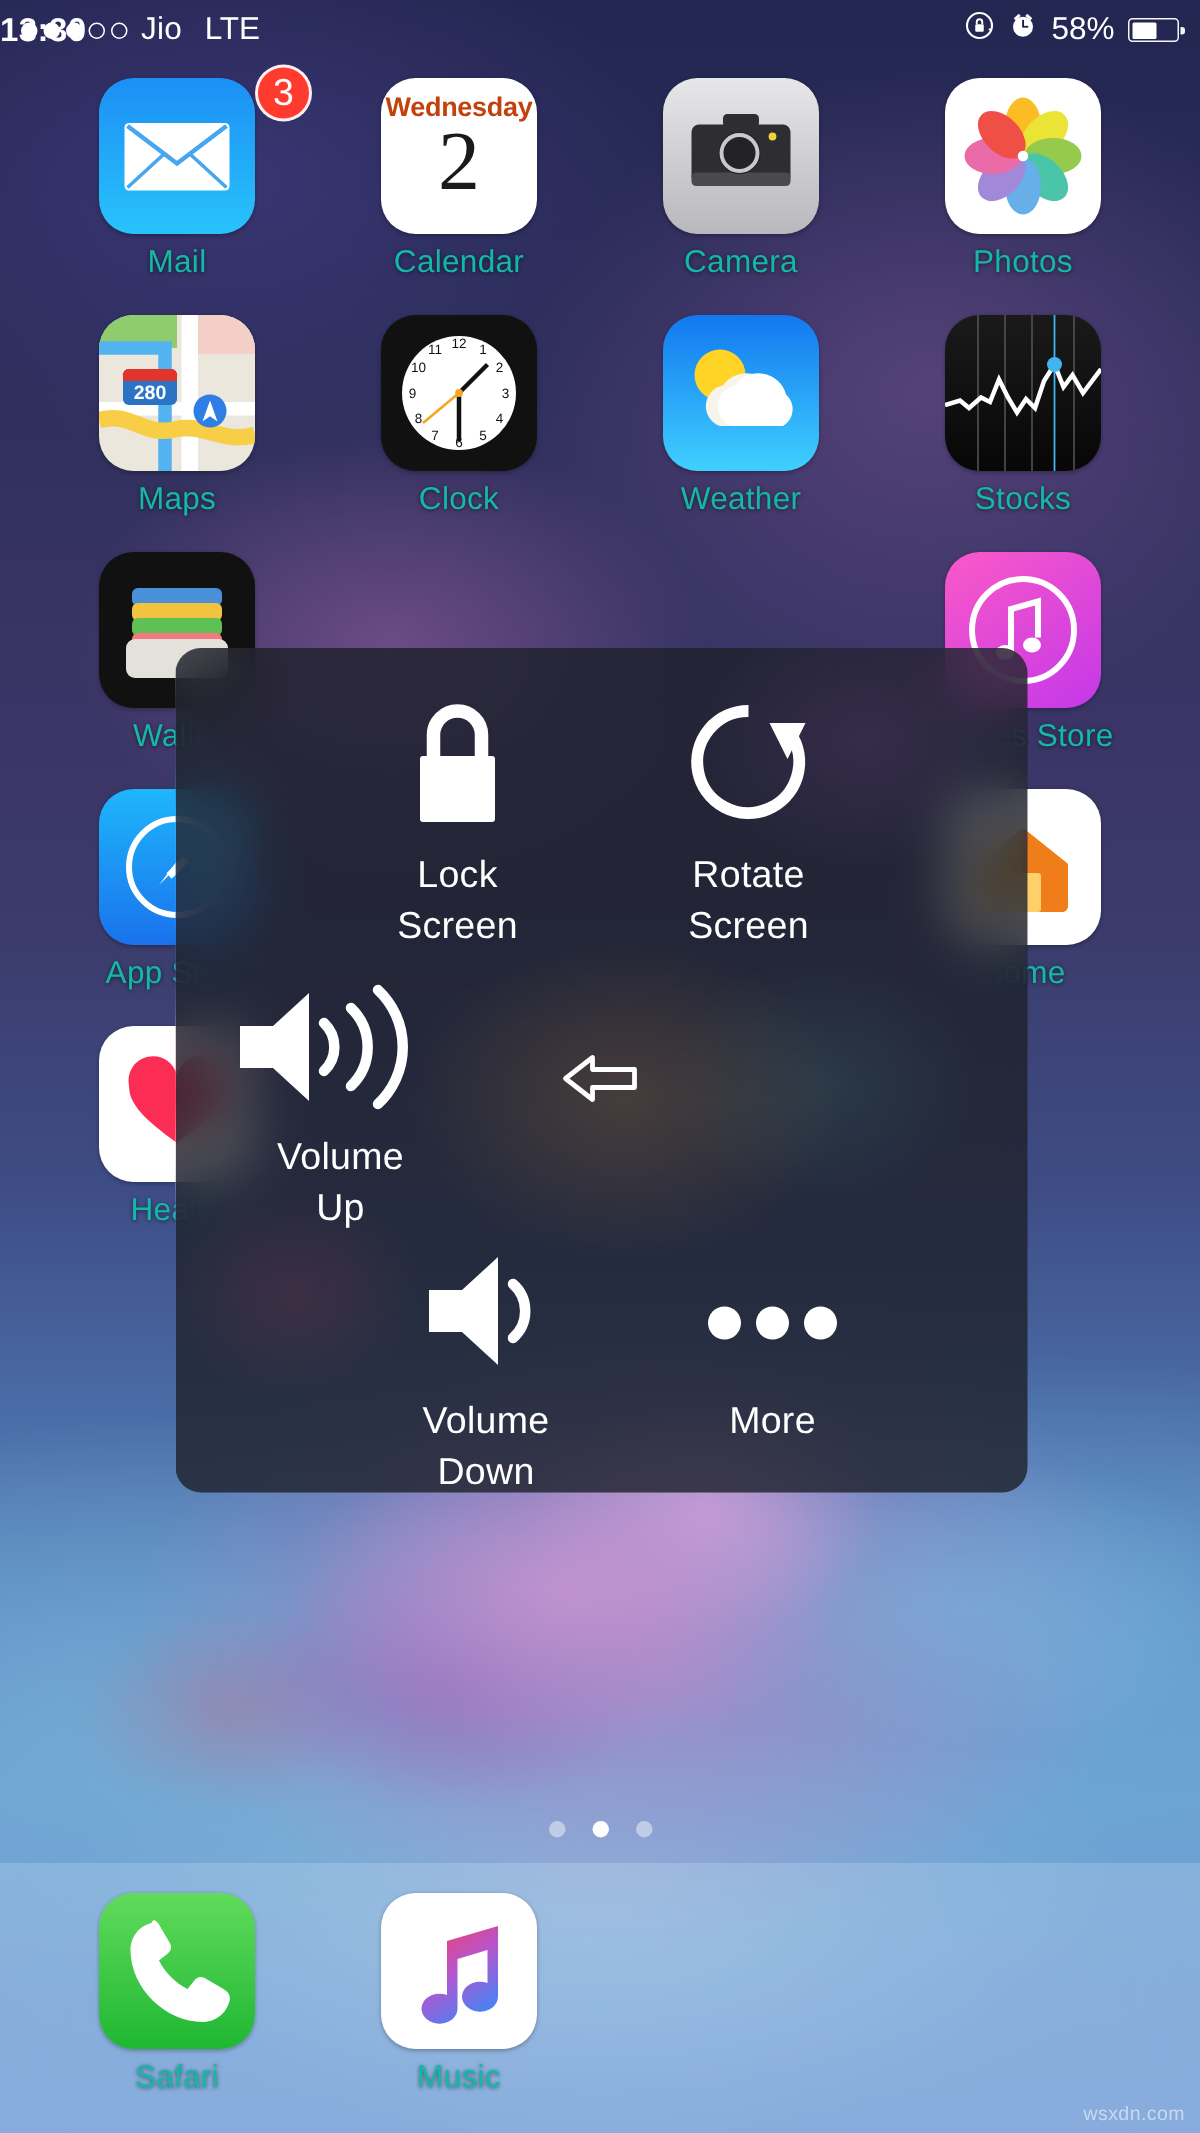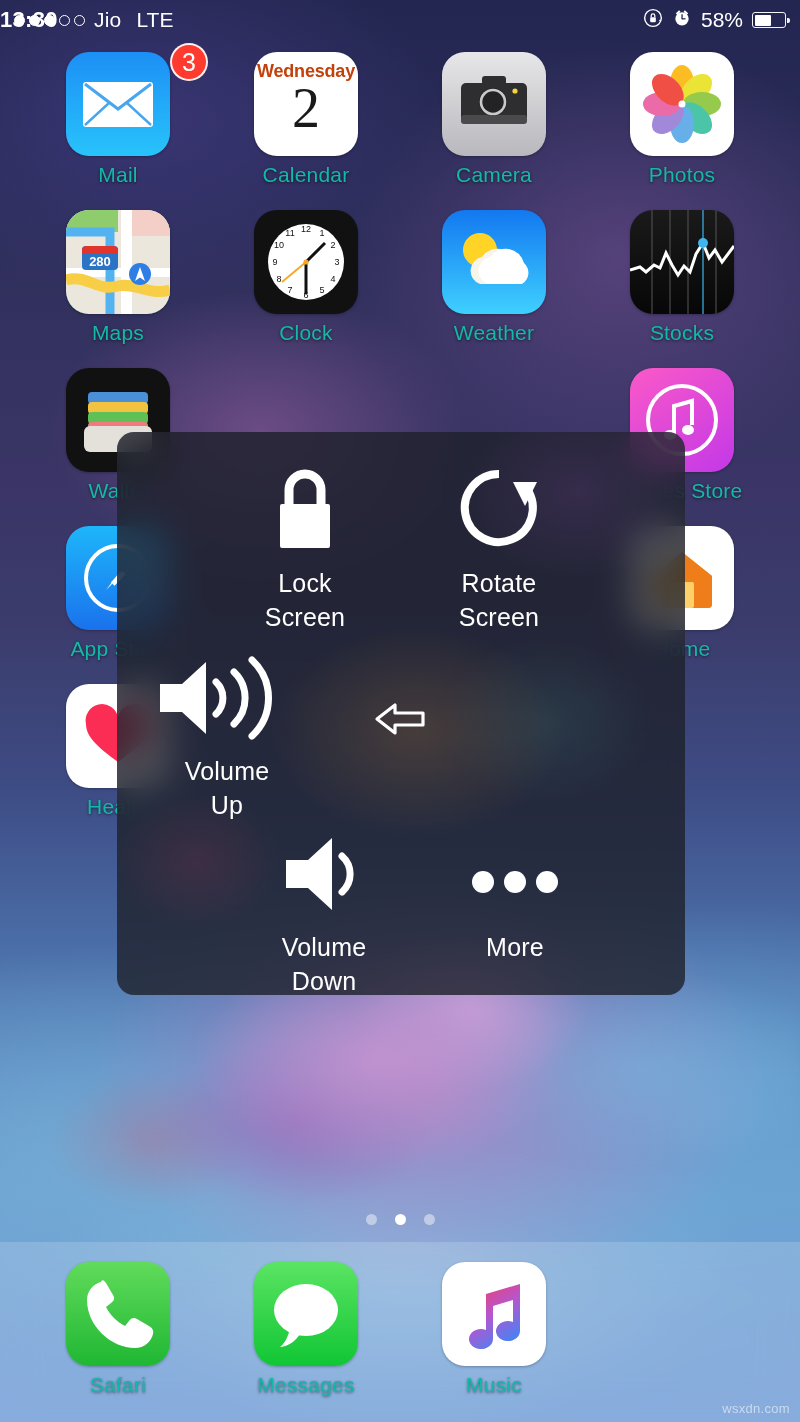--- a/index.html
+++ b/index.html
@@ -611,29 +611,20 @@
     <div class="app">
       <div class="icon ic-phone">
         <svg width="104" height="104" viewBox="0 0 104 104">
           <path d="M35 20 c-8 2 -14 9 -14 18 c0 26 24 48 48 48 c9 0 16 -6 18 -14 c1 -4 -1 -6 -4 -8 l-12 -7 c-3 -2 -6 -1 -8 2 l-4 5 c-8 -4 -15 -11 -19 -19 l5 -4 c3 -2 4 -5 2 -8 l-7 -12 c-2 -3 -4 -4 -5 -1 z" fill="#fff"></path>
         </svg>
       </div>
       <div class="lbl">Safari</div>
     </div>
 
 
-    <div class="app">
-      <div class="icon ic-msg">
-        <svg width="104" height="104" viewBox="0 0 104 104">
-          <ellipse cx="52" cy="48" rx="32" ry="26" fill="#fff"></ellipse>
-          <path d="M36 66 C34 76 30 82 26 85 C36 84 42 78 46 72 Z" fill="#fff"></path>
-        </svg>
-      </div>
-      <div class="lbl">Messages</div>
-    </div>
 
     <div class="app">
       <div class="icon ic-music">
         <svg width="104" height="104" viewBox="0 0 104 104">
           <defs>
             <linearGradient id="mg" x1="0" y1="0" x2="0.5" y2="1">
               <stop offset="0" stop-color="#fa3c5a"></stop>
               <stop offset="0.55" stop-color="#b556cf"></stop>
               <stop offset="1" stop-color="#4f7ff0"></stop>
             </linearGradient>

